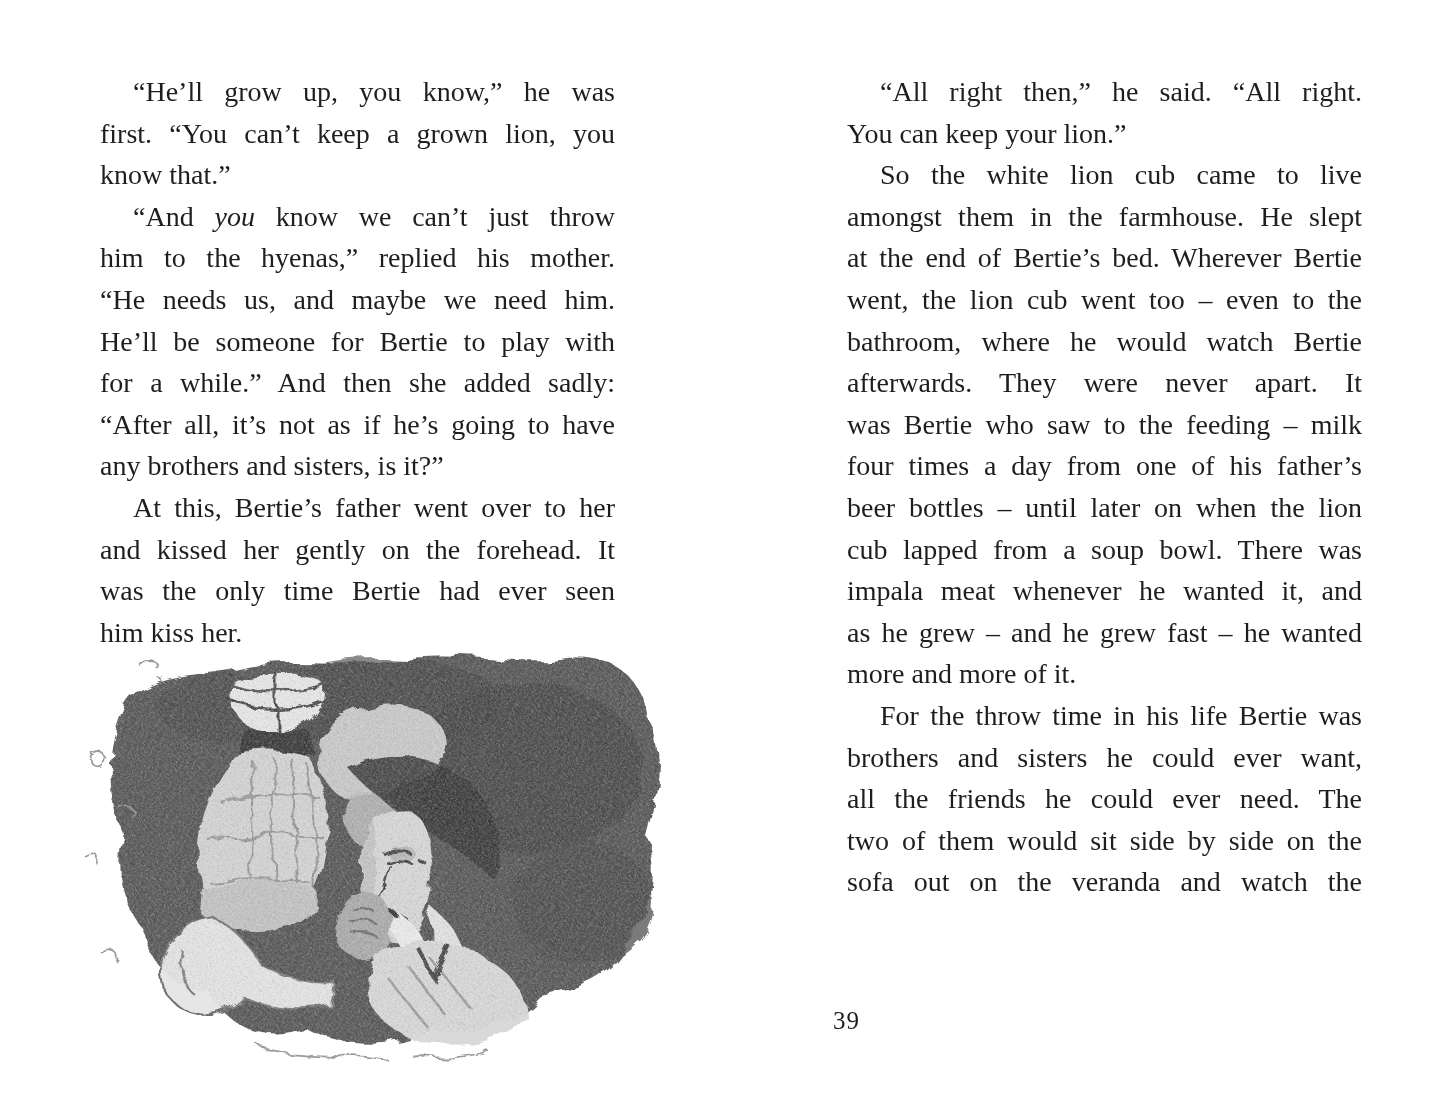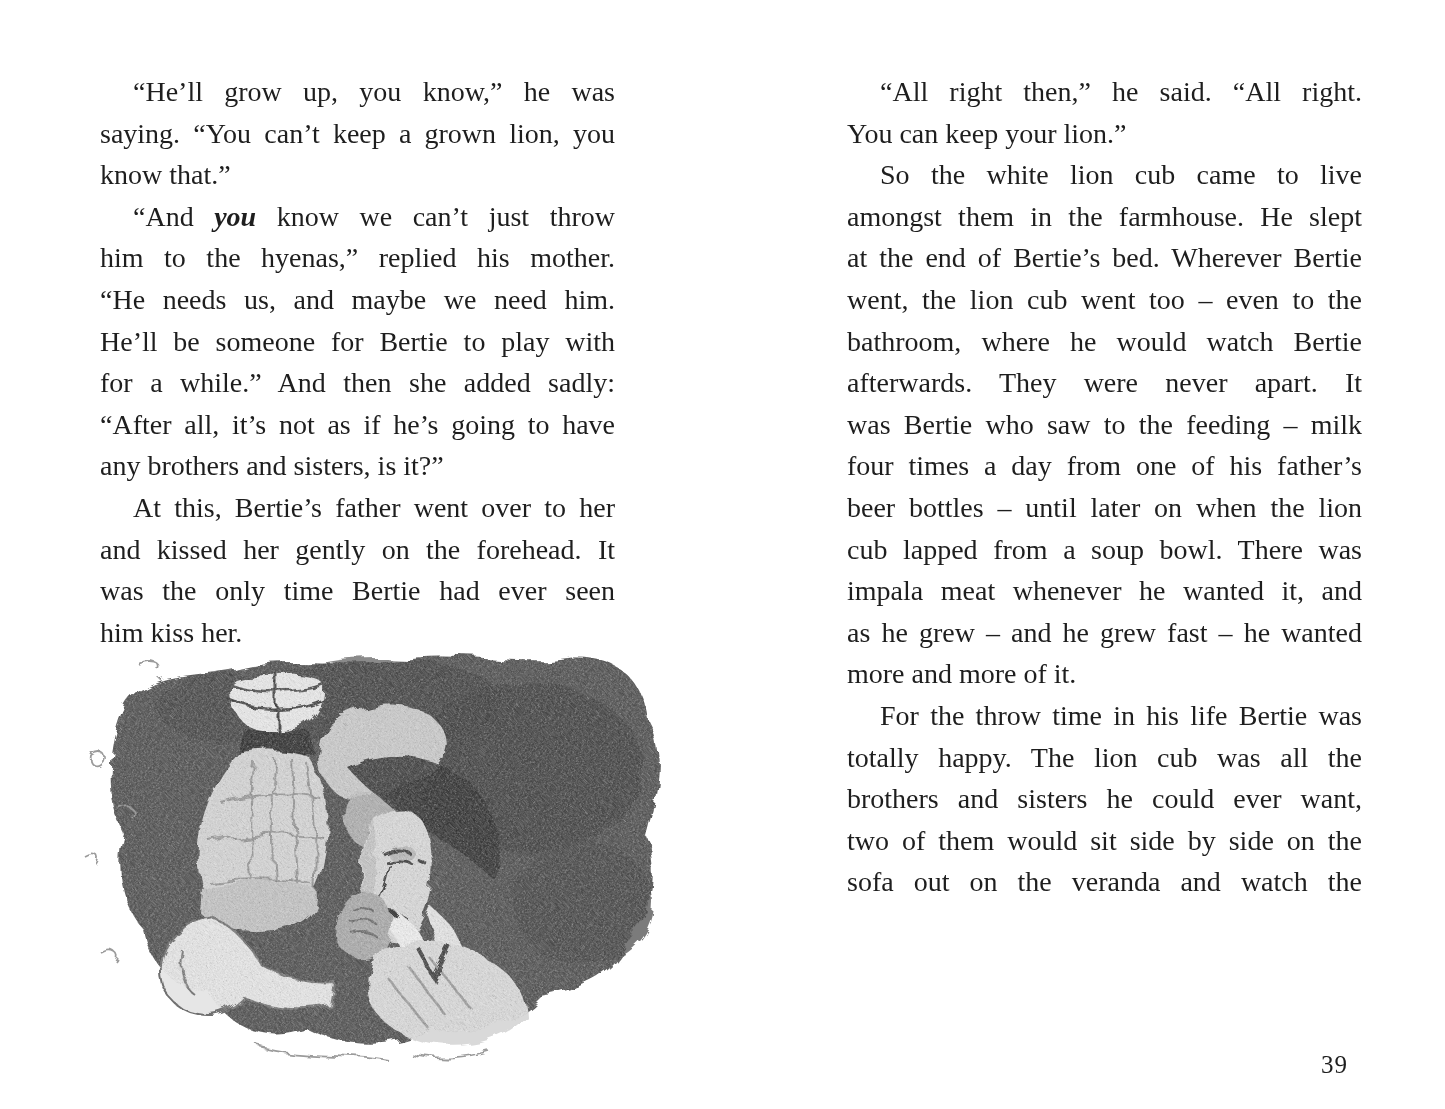--- a/index.html
+++ b/index.html
@@ -12,33 +12,33 @@
   .page-column { position:absolute; top:71px; width:515px; }
   #left-column  { left:100px; }
   #right-column { left:847px; }
   .line {
     font-size:28px; line-height:41.6px; height:41.6px;
     text-align:justify; text-align-last:justify;
     overflow:hidden; white-space:normal;
   }
   .line.last { text-align-last:left; }
   .line.indent { text-indent:33px; }
-  .line i { font-style:italic;font-weight:bold; }
+  .line i { font-style:italic; }
   #page-number {
     position:absolute; left:833px; top:1007px; width:515px;
-    text-align:right; font-size:25px; letter-spacing:1px;margin-top:44px;
+    text-align:left; font-size:25px; letter-spacing:1px;
   }
   #illustration { position:absolute; left:78px; top:648px; width:592px; height:418px; }
 </style>
 </head>
 <body>
 
 <div id="left-column" class="page-column">
     <div class="line indent"><span>“He’ll grow up, you know,” he was</span></div>
-    <div class="line"><span>saying. “You can’t keep a grown lion, you</span></div>
+    <div class="line"><span>first. “You can’t keep a grown lion, you</span></div>
     <div class="line last"><span>know that.”</span></div>
     <div class="line indent"><span>“And </span><i>you</i><span> know we can’t just throw</span></div>
     <div class="line"><span>him to the hyenas,” replied his mother.</span></div>
     <div class="line"><span>“He needs us, and maybe we need him.</span></div>
     <div class="line"><span>He’ll be someone for Bertie to play with</span></div>
     <div class="line"><span>for a while.” And then she added sadly:</span></div>
     <div class="line"><span>“After all, it’s not as if he’s going to have</span></div>
     <div class="line last"><span>any brothers and sisters, is it?”</span></div>
     <div class="line indent"><span>At this, Bertie’s father went over to her</span></div>
     <div class="line"><span>and kissed her gently on the forehead. It</span></div>
@@ -56,22 +56,22 @@
     <div class="line"><span>bathroom, where he would watch Bertie</span></div>
     <div class="line"><span>afterwards. They were never apart. It</span></div>
     <div class="line"><span>was Bertie who saw to the feeding – milk</span></div>
     <div class="line"><span>four times a day from one of his father’s</span></div>
     <div class="line"><span>beer bottles – until later on when the lion</span></div>
     <div class="line"><span>cub lapped from a soup bowl. There was</span></div>
     <div class="line"><span>impala meat whenever he wanted it, and</span></div>
     <div class="line"><span>as he grew – and he grew fast – he wanted</span></div>
     <div class="line last"><span>more and more of it.</span></div>
     <div class="line indent"><span>For the throw time in his life Bertie was</span></div>
-    <div class="line"><span>totally happy. The lion cub was all the</span></div>
     <div class="line"><span>brothers and sisters he could ever want,</span></div>
+    <div class="line"><span>all the friends he could ever need. The</span></div>
     <div class="line"><span>two of them would sit side by side on the</span></div>
     <div class="line"><span>sofa out on the veranda and watch the</span></div>
   </div>
 
 <div id="page-number">39</div>
 
 <svg id="illustration" viewBox="0 0 592 418" xmlns="http://www.w3.org/2000/svg">
   <defs>
     <filter id="roughen" x="-6%" y="-6%" width="112%" height="112%">
       <feTurbulence type="fractalNoise" baseFrequency="0.032 0.045" numOctaves="4" seed="11" result="n"></feTurbulence>

